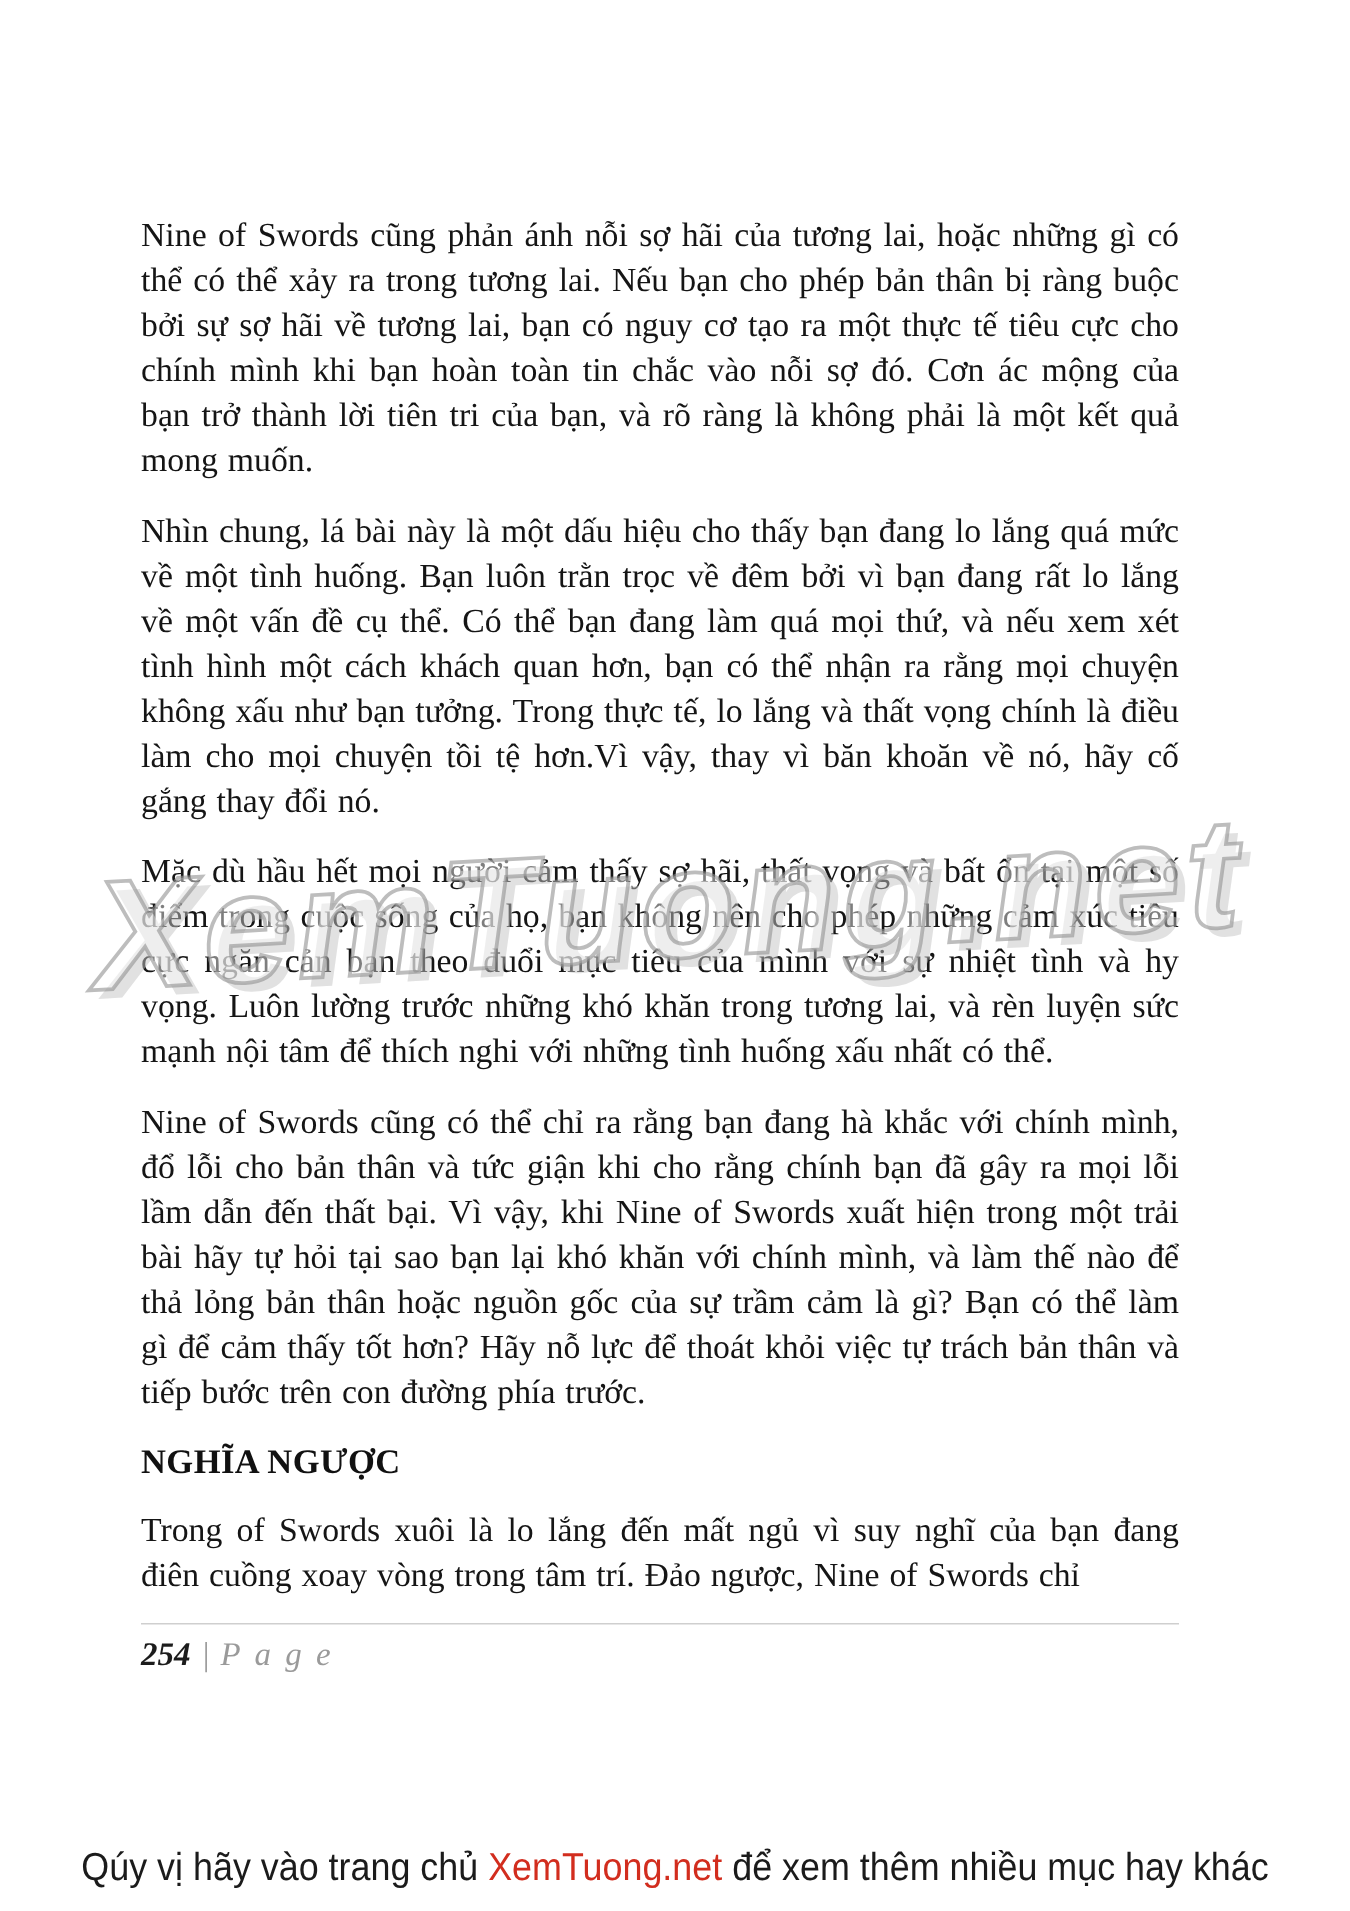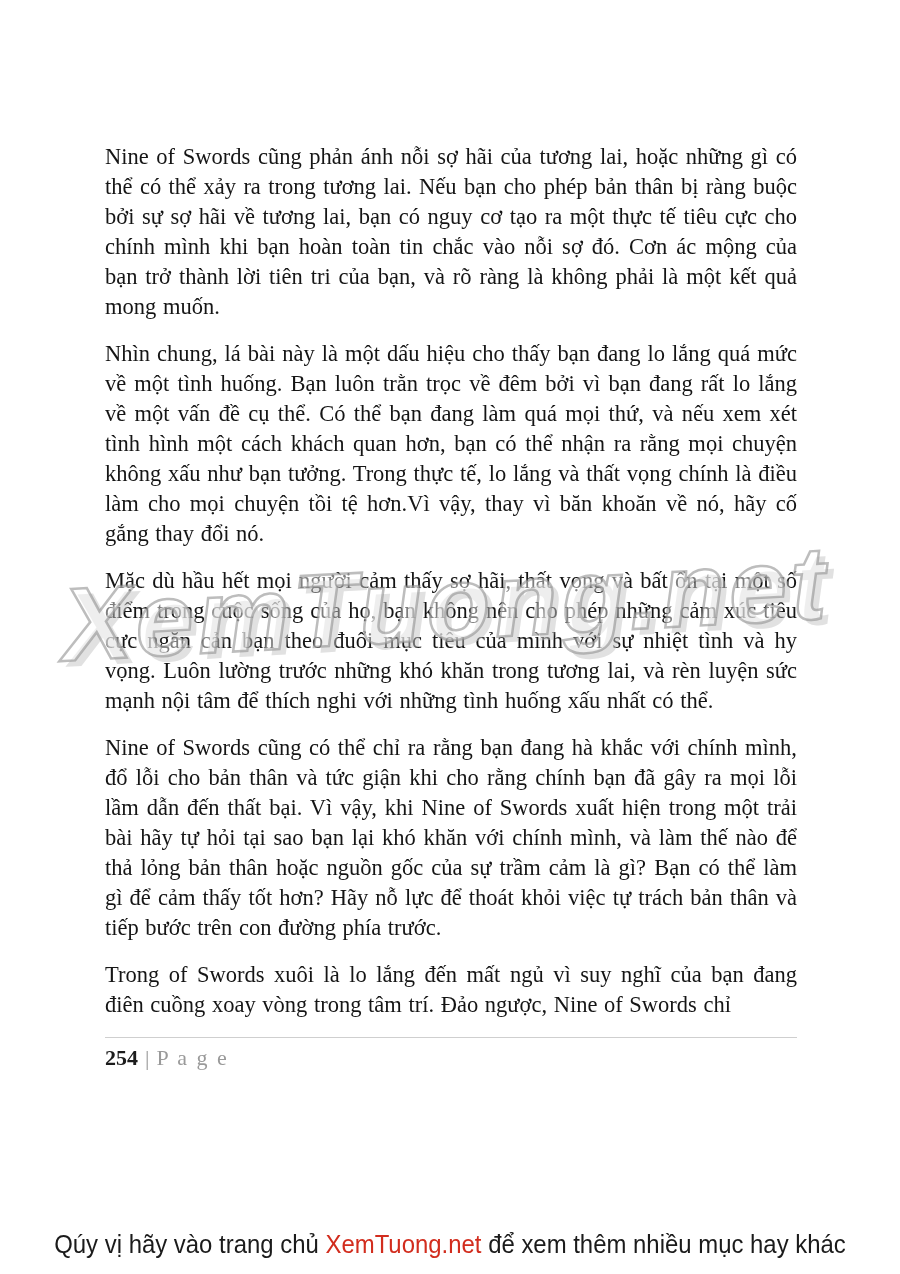--- a/index.html
+++ b/index.html
@@ -10,21 +10,21 @@
   .page {
     position: relative;
     width: 900px;
     height: 1274px;
     background: #ffffff;
     overflow: hidden;
     font-family: "Liberation Serif", serif;
   }
   .content {
     position: absolute;
-    left: 105px;
+    left: 94px;
     top: 142px;
     width: 692px;
   }
   p.body {
     font-size: 22.5px;
     line-height: 30px;
     text-align: justify;
     margin: 0 0 17px 0;
     color: #151515;
     word-spacing: 1px;
@@ -37,20 +37,21 @@
     margin: 3px 0 15px 0;
     letter-spacing: 0.3px;
   }
   .pagefoot {
     border-top: 1px solid #cfcfcf;
     margin-top: 9px;
     padding-top: 7px;
     font-size: 22px;
     line-height: 26px;
     white-space: nowrap;
+    font-style: italic;
   }
   .pagefoot .num {
     font-weight: bold;
     color: #1c1c1c;
   }
   .pagefoot .sep {
     color: #9a9a9a;
     margin: 0 7px;
     font-weight: normal;
   }
@@ -103,20 +104,21 @@
 
   <div class="watermark">XemTuong.net</div>
 
   <div class="content">
 
     <p class="body">Nine of Swords cũng phản ánh nỗi sợ hãi của tương lai, hoặc những gì có thể có thể xảy ra trong tương lai. Nếu bạn cho phép bản thân bị ràng buộc bởi sự sợ hãi về tương lai, bạn có nguy cơ tạo ra một thực tế tiêu cực cho chính mình khi bạn hoàn toàn tin chắc vào nỗi sợ đó. Cơn ác mộng của bạn trở thành lời tiên tri của bạn, và rõ ràng là không phải là một kết quả mong muốn.</p>
     <p class="body">Nhìn chung, lá bài này là một dấu hiệu cho thấy bạn đang lo lắng quá mức về một tình huống. Bạn luôn trằn trọc về đêm bởi vì bạn đang rất lo lắng về một vấn đề cụ thể. Có thể bạn đang làm quá mọi thứ, và nếu xem xét tình hình một cách khách quan hơn, bạn có thể nhận ra rằng mọi chuyện không xấu như bạn tưởng. Trong thực tế, lo lắng và thất vọng chính là điều làm cho mọi chuyện tồi tệ hơn.Vì vậy, thay vì băn khoăn về nó, hãy cố gắng thay đổi nó.</p>
     <p class="body">Mặc dù hầu hết mọi người cảm thấy sợ hãi, thất vọng và bất ổn tại một số điểm trong cuộc sống của họ, bạn không nên cho phép những cảm xúc tiêu cực ngăn cản bạn theo đuổi mục tiêu của mình với sự nhiệt tình và hy vọng. Luôn lường trước những khó khăn trong tương lai, và rèn luyện sức mạnh nội tâm để thích nghi với những tình huống xấu nhất có thể.</p>
     <p class="body">Nine of Swords cũng có thể chỉ ra rằng bạn đang hà khắc với chính mình, đổ lỗi cho bản thân và tức giận khi cho rằng chính bạn đã gây ra mọi lỗi lầm dẫn đến thất bại. Vì vậy, khi Nine of Swords xuất hiện trong một trải bài hãy tự hỏi tại sao bạn lại khó khăn với chính mình, và làm thế nào để thả lỏng bản thân hoặc nguồn gốc của sự trầm cảm là gì? Bạn có thể làm gì để cảm thấy tốt hơn? Hãy nỗ lực để thoát khỏi việc tự trách bản thân và tiếp bước trên con đường phía trước.</p>
 
+    <h2 class="section">NGHĨA NGƯỢC</h2>
 
     <p class="body">Trong of Swords xuôi là lo lắng đến mất ngủ vì suy nghĩ của bạn đang điên cuồng xoay vòng trong tâm trí. Đảo ngược, Nine of Swords chỉ</p>
 
     <div class="pagefoot">
       <span class="num">254</span><span class="sep">|</span><span class="pword">P a g e</span>
     </div>
 
   </div>
 
   <div class="banner">

